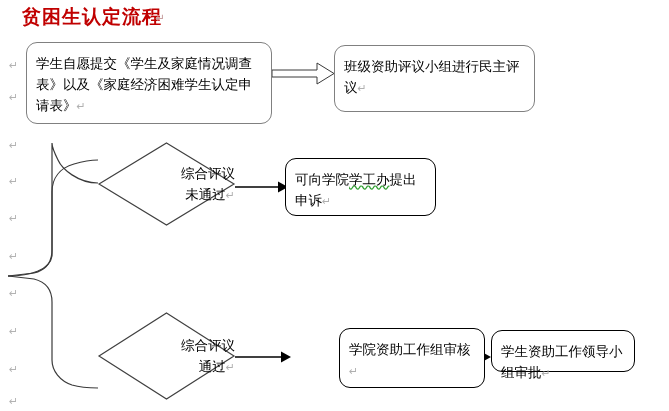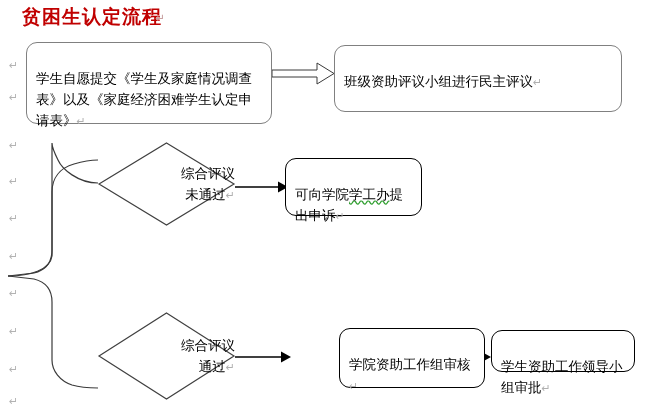--- a/index.html
+++ b/index.html
@@ -60,21 +60,21 @@
     border-radius: 11px;
   }
   .rbox-dark {
     border: 1px solid #000000;
     border-radius: 11px;
   }
   .node-text {
     position: absolute;
     left: 9px;
     right: 7px;
-    top: 25px;
+    top: 10px;
     font-size: 13.5px;
     color: #000000;
     line-height: 21px;
     letter-spacing: 0px;
     white-space: pre-wrap;
   }
   .node-text.squiggle-target .sq {
     text-decoration: underline wavy #2e9e2e;
     text-decoration-skip-ink: none;
   }
@@ -166,33 +166,33 @@
     <g>
       <line x1="437" y1="357" x2="481" y2="357" stroke="#000000" stroke-width="1.4"></line>
       <polygon points="481,351.5 491,357 481,362.5" fill="#000000"></polygon>
     </g>
   </svg>
 
   <div class="node rbox" style="left:26px; top:42px; width:246px; height:82px;">
     <div class="node-text">学生自愿提交《学生及家庭情况调查表》以及《家庭经济困难学生认定申请表》<span class="inline-pilcrow">↵</span></div>
   </div>
 
-  <div class="node rbox" style="left:334px; top:45px; width:288px; height:67px;">
+  <div class="node rbox" style="left:334px; top:45px; width:201px; height:67px;">
     <div class="node-text">班级资助评议小组进行民主评议<span class="inline-pilcrow">↵</span></div>
   </div>
 
   <div class="diamond-wrap" style="left:98px; top:142px; width:137px; height:84px;">
     <svg width="137" height="84" viewBox="0 0 137 84">
       <polygon points="68.5,1 136,42 68.5,83 1,42" fill="#ffffff" stroke="#404040" stroke-width="1.2"></polygon>
     </svg>
     <div class="diamond-label" style="top:21px;">综合评议
 未通过<span class="inline-pilcrow">↵</span></div>
   </div>
 
-  <div class="node rbox-dark" style="left:285px; top:158px; width:137px; height:58px;">
+  <div class="node rbox-dark" style="left:285px; top:158px; width:151px; height:58px;">
     <div class="node-text squiggle-target"><span>可向学院</span><span class="sq">学工办</span><span>提出申诉</span><span class="inline-pilcrow">↵</span></div>
   </div>
 
   <div class="diamond-wrap" style="left:98px; top:312px; width:137px; height:88px;">
     <svg width="137" height="88" viewBox="0 0 137 88">
       <polygon points="68.5,1 136,44 68.5,87 1,44" fill="#ffffff" stroke="#404040" stroke-width="1.2"></polygon>
     </svg>
     <div class="diamond-label" style="top:23px;">综合评议
 通过<span class="inline-pilcrow">↵</span></div>
   </div>

